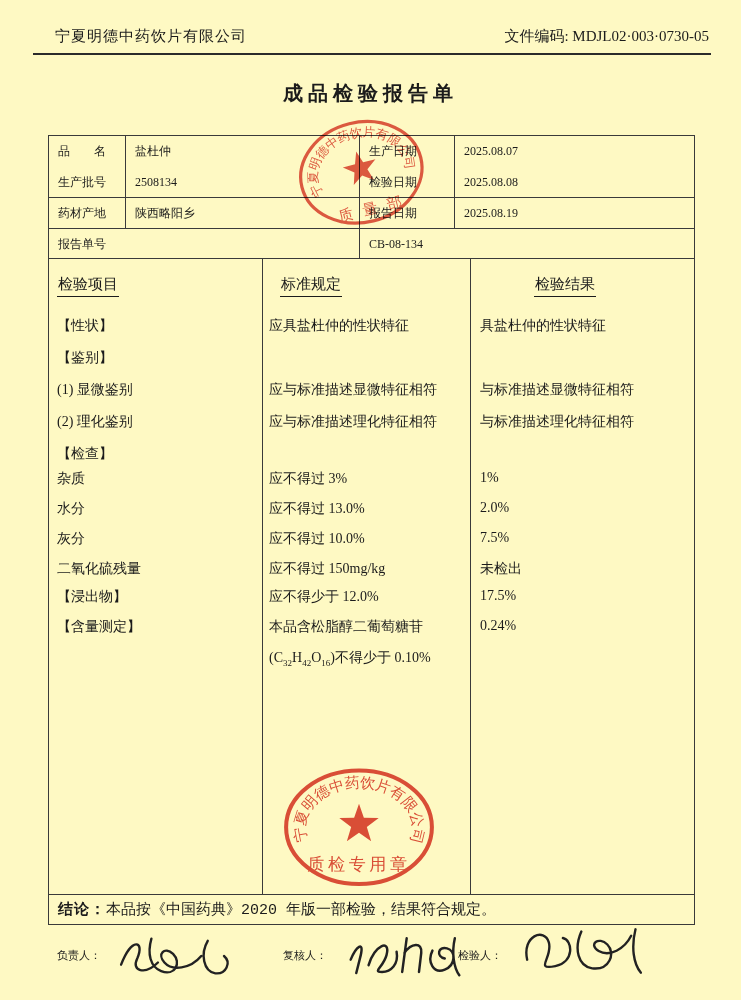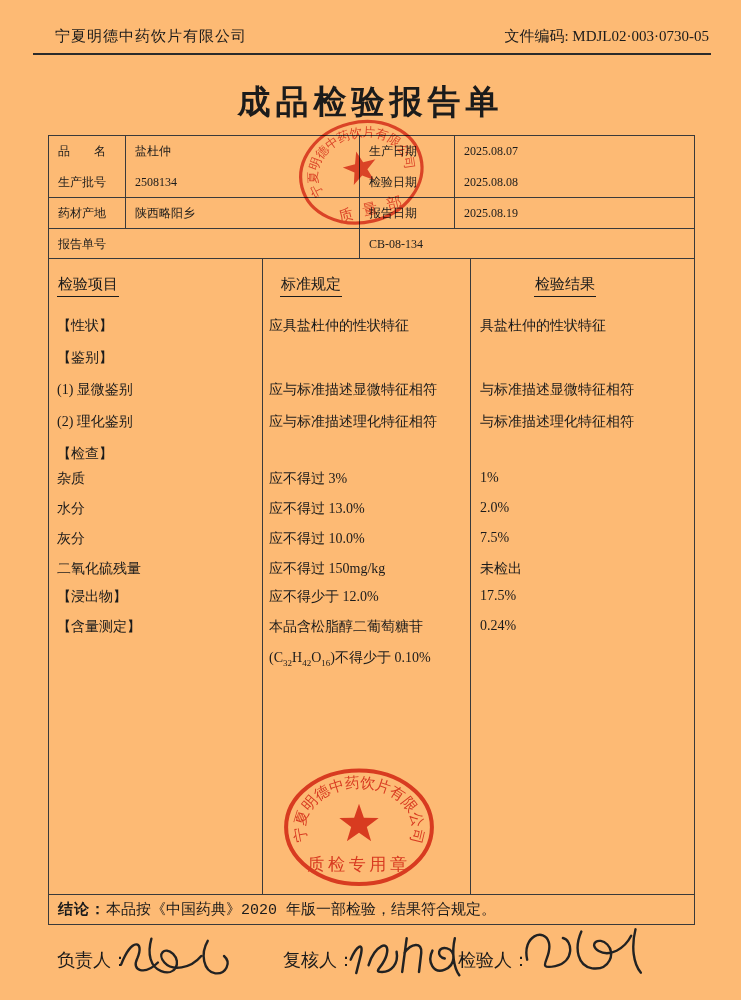--- a/index.html
+++ b/index.html
@@ -1,35 +1,35 @@
 <!DOCTYPE html>
 <html><head>
 <meta charset="utf-8">
 <style>
   html,body{margin:0;padding:0;}
   body{
     width:741px;height:1000px;background:#ffffff;
     font-family:"Liberation Serif","DejaVu Serif",serif;
     color:#1b1b1b;
   }
-  .page{position:relative;width:741px;height:1000px;overflow:hidden;background:#fdba74;}
+  .page{position:relative;width:741px;height:1000px;overflow:hidden;background:#fef9c3;}
 
   
   .doc-header{
     position:absolute;left:33px;top:27px;width:678px;
     border-bottom:2px solid #2b2b2b;padding-bottom:7px;
     display:flex;justify-content:space-between;font-size:15px;
   }
   .company{margin-left:22px;letter-spacing:1px;}
   .doc-code{margin-right:2px;}
 
   
   .title{
     position:absolute;top:80px;left:0;width:100%;text-align:center;
-    font-size:33px;font-weight:bold;letter-spacing:5px;
+    font-size:20px;font-weight:bold;letter-spacing:5px;
   }
 
   
   .info-table{
     position:absolute;left:48px;top:135px;width:647px;box-sizing:border-box;
     border:1px solid #3a3a3a;border-bottom:none;
     display:grid;grid-template-columns:77px 234px 95px 239px;
     grid-template-rows:31px 31px 31px 30px;
     font-size:12px;
   }
@@ -64,21 +64,21 @@
     font-family:Liberation Mono, monospace;
   }
   .conclusion b{letter-spacing:1px;}
 
   
   .stamp{mix-blend-mode:multiply;}
   .stamp-top{position:absolute;left:283px;top:111px;opacity:.82;transform:rotate(-14deg);}
   .stamp-bottom{position:absolute;left:269px;top:757px;opacity:.88;}
 
   
-  .sig-label{position:absolute;font-size:18px;}
+  .sig-label{position:absolute;font-size:11px;}
   .sl1{left:57px;top:948px;}
   .sl2{left:283px;top:948px;}
   .sl3{left:458px;top:948px;font-family:Liberation Serif, serif;}
   .sig-svg{position:absolute;}
   .sg1{left:112px;top:930px;}
   .sg2{left:340px;top:926px;}
   .sg3{left:512px;top:920px;}
 </style>
 </head>
 <body>

